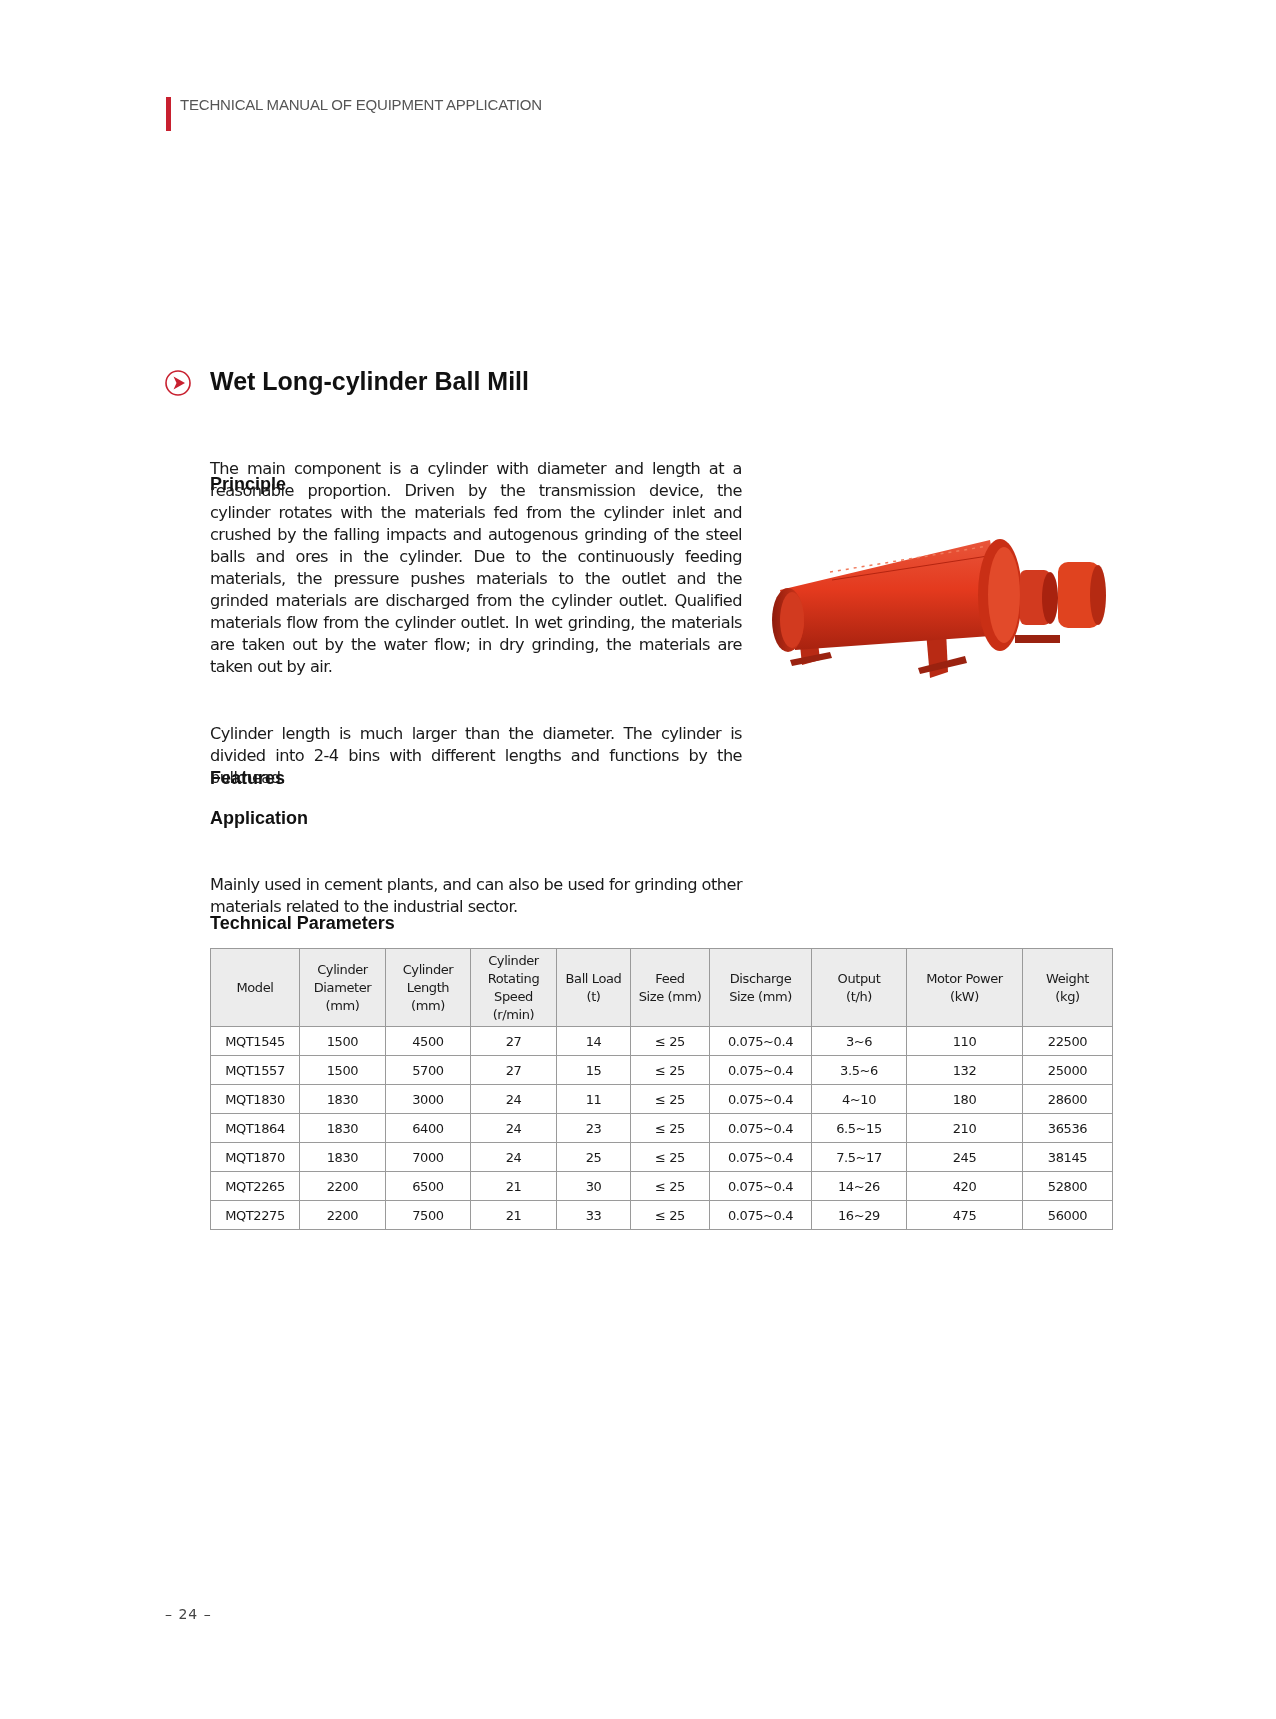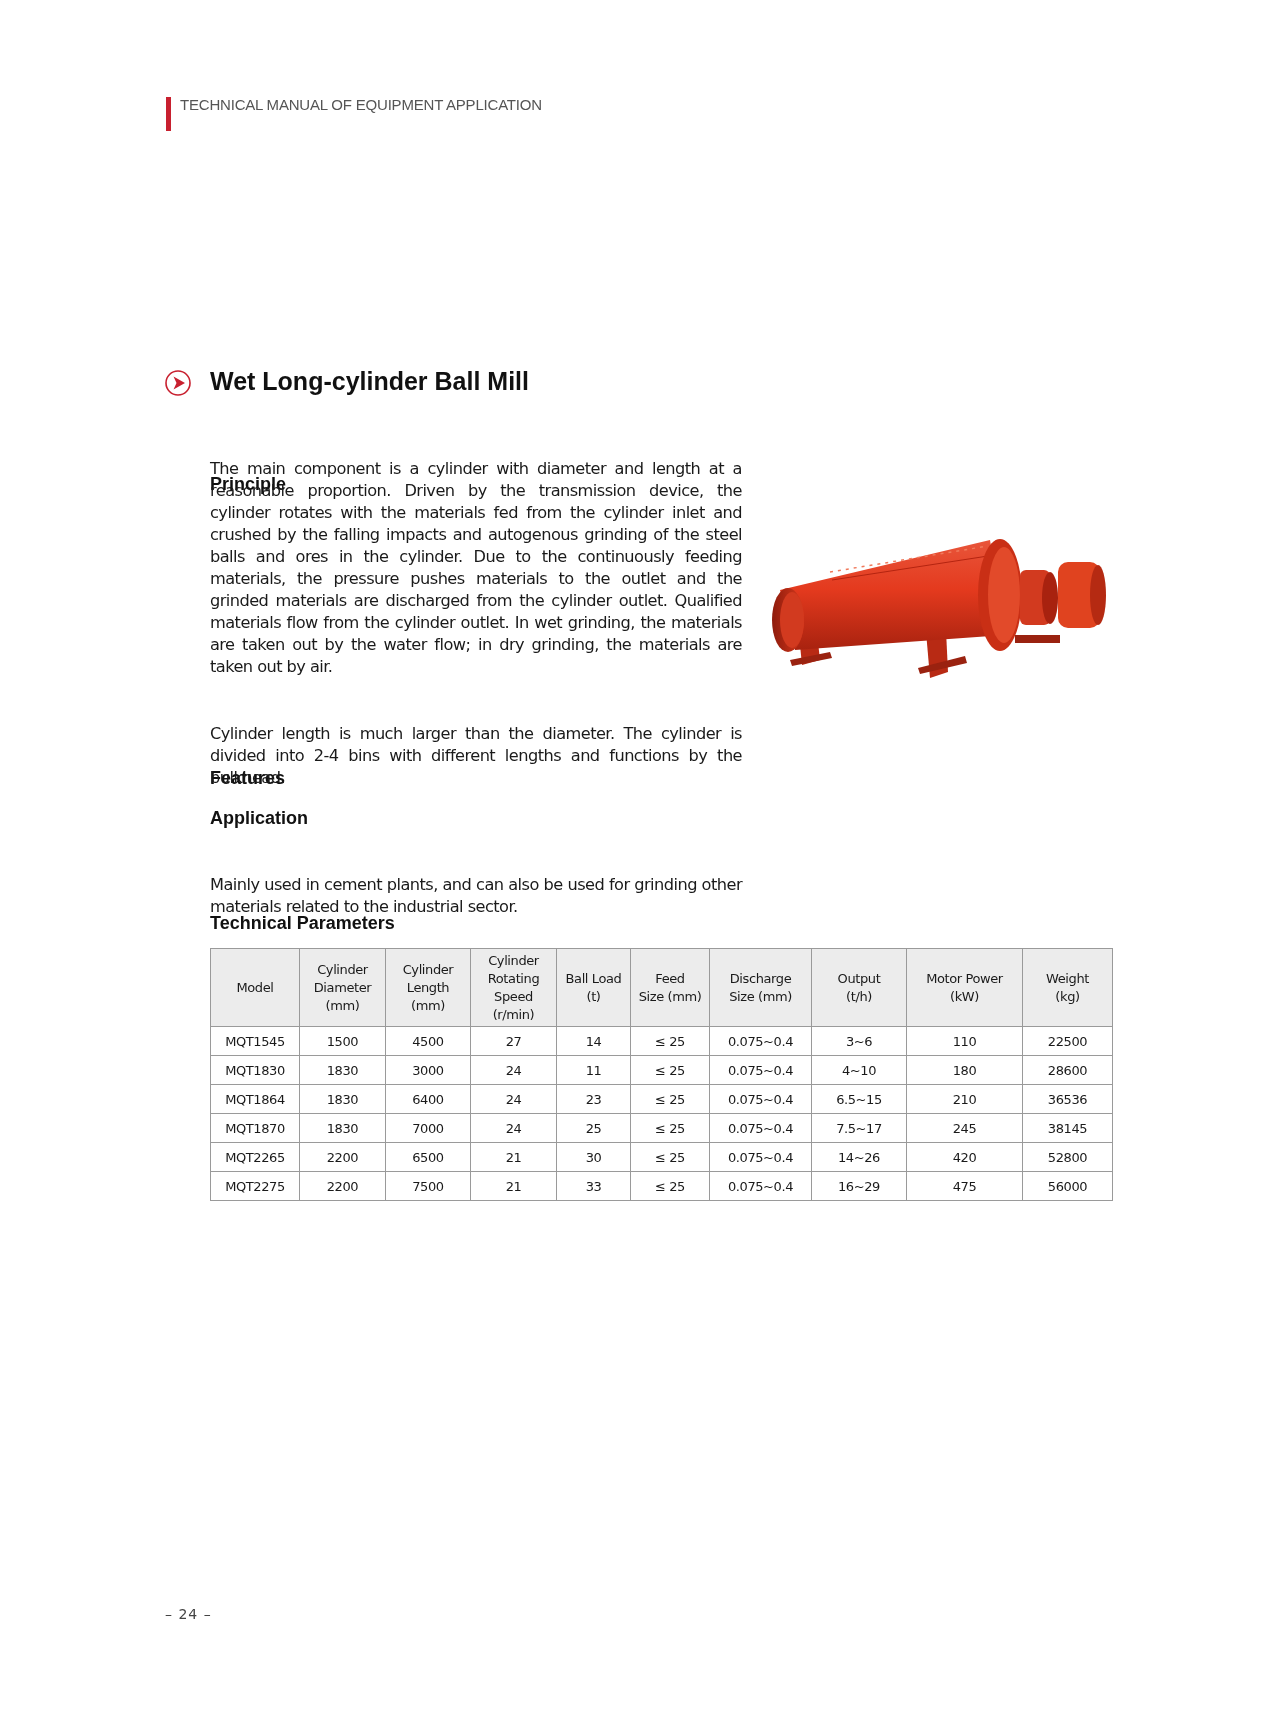--- a/index.html
+++ b/index.html
@@ -143,20 +143,32 @@
       <td>4500</td>
       <td>27</td>
       <td>14</td>
       <td>≤ 25</td>
       <td>0.075~0.4</td>
       <td>3~6</td>
       <td>110</td>
       <td>22500</td>
     </tr>
     <tr>
+      <td>MQT1557</td>
+      <td>1500</td>
+      <td>5700</td>
+      <td>27</td>
+      <td>15</td>
+      <td>≤ 25</td>
+      <td>0.075~0.4</td>
+      <td>3.5~6</td>
+      <td>132</td>
+      <td>25000</td>
+    </tr>
+    <tr>
       <td>MQT1830</td>
       <td>1830</td>
       <td>3000</td>
       <td>24</td>
       <td>11</td>
       <td>≤ 25</td>
       <td>0.075~0.4</td>
       <td>4~10</td>
       <td>180</td>
       <td>28600</td>

